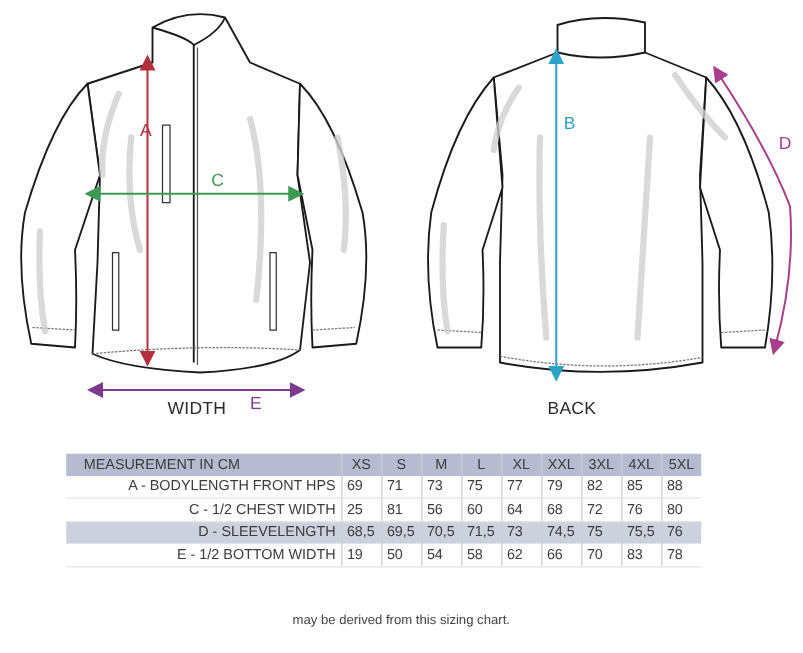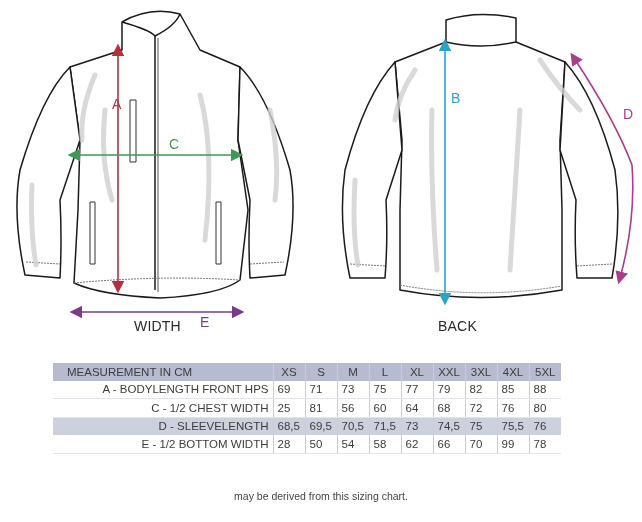--- a/index.html
+++ b/index.html
@@ -169,28 +169,28 @@
     <td>70,5</td>
     <td>71,5</td>
     <td>73</td>
     <td>74,5</td>
     <td>75</td>
     <td>75,5</td>
     <td>76</td>
   </tr>
   <tr class="plain">
     <td class="first">E - 1/2 BOTTOM WIDTH</td>
-    <td>28</td>
+    <td>19</td>
     <td>50</td>
     <td>54</td>
     <td>58</td>
     <td>62</td>
     <td>66</td>
     <td>70</td>
-    <td>99</td>
+    <td>83</td>
     <td>78</td>
   </tr>
 </tbody>
   </table>
 
 <div class="footnote">
   <div>may be derived from this sizing chart.</div>
 </div>
 
 </body></html>

